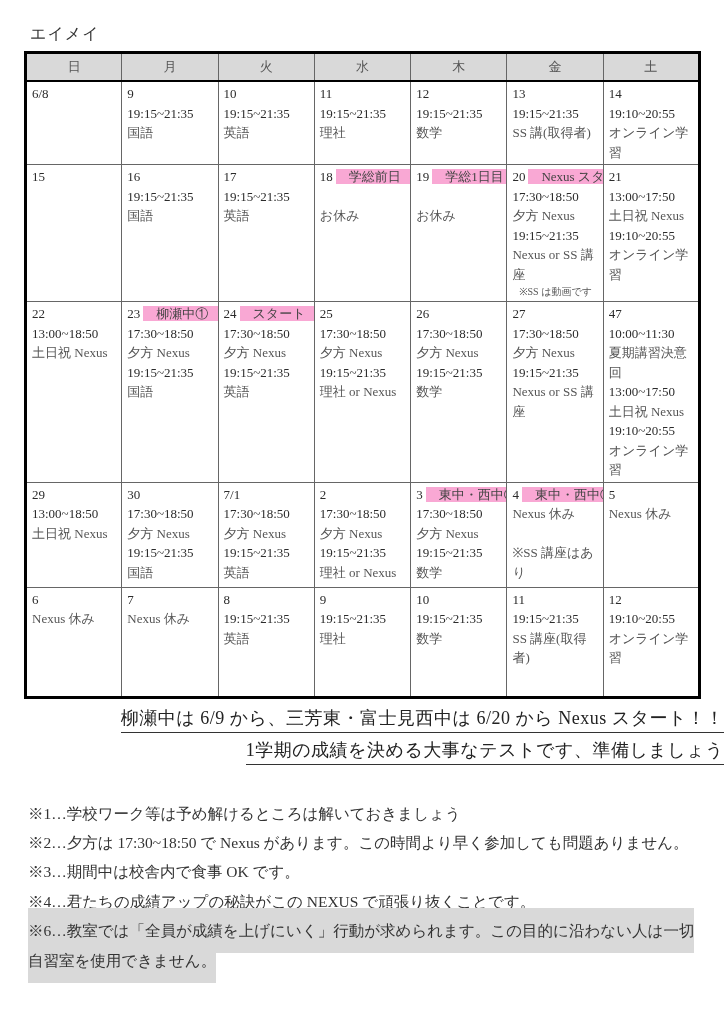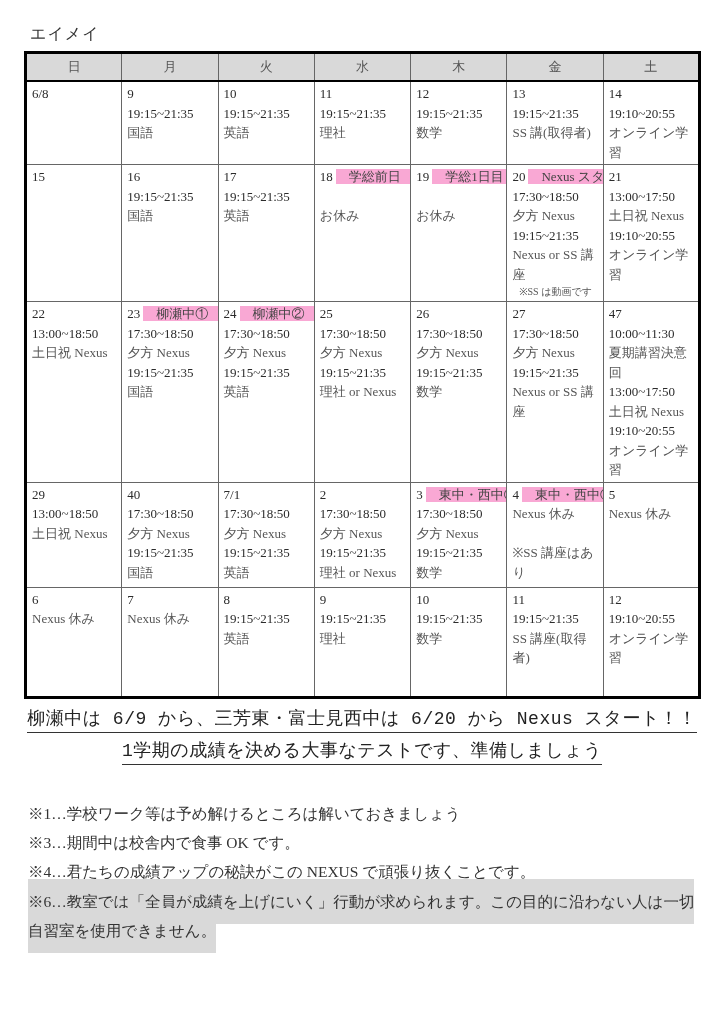--- a/index.html
+++ b/index.html
@@ -31,21 +31,21 @@
   tbody tr:nth-child(4){height:105px;}
   tbody tr:nth-child(5){height:110px;}
   .dateline{white-space:nowrap;}
   .date{color:#2b2b2b;}
   .tag{background:#f9a8d4;color:#444;margin-left:3px;padding:0 13px;}
   .ln.time{color:#2b2b2b;font-family:Liberation Serif, serif;}
   .ln.subj{color:#555;}
   .ln.gap{height:1.5em;}
   .ln.mini{font-size:10px;color:#555;text-align:center;}
   
-  .announce{margin-top:7px;text-align:center;font-family:Liberation Mono, monospace;}
+  .announce{margin-top:7px;text-align:right;}
   .announce-line{margin-bottom:5px;}
   .announce-line span{
     display:inline-block;font-size:18px;color:#222;
     border-bottom:1.5px solid #333;padding-bottom:2px;letter-spacing:.5px;
   }
   
   .notes{margin:34px 20px 0 28px;font-size:15.5px;color:#333;}
   .note{line-height:1.9;}
   .note .hl{background:#d9d9d9;line-height:1.9;padding:14px 0;
     -webkit-box-decoration-break:clone;box-decoration-break:clone;}
@@ -154,21 +154,21 @@
             <div class="ln subj">土日祝 Nexus</div>
           </td>
           <td>
             <div class="dateline"><span class="date">23</span><span class="tag">柳瀬中①</span></div>
             <div class="ln time">17:30~18:50</div>
             <div class="ln subj">夕方 Nexus</div>
             <div class="ln time">19:15~21:35</div>
             <div class="ln subj">国語</div>
           </td>
           <td>
-            <div class="dateline"><span class="date">24</span><span class="tag">柳瀬中②</span></div>
+            <div class="dateline"><span class="date">24</span><span class="tag">スタート</span></div>
             <div class="ln time">17:30~18:50</div>
             <div class="ln subj">夕方 Nexus</div>
             <div class="ln time">19:15~21:35</div>
             <div class="ln subj">英語</div>
           </td>
           <td>
             <div class="dateline"><span class="date">25</span></div>
             <div class="ln time">17:30~18:50</div>
             <div class="ln subj">夕方 Nexus</div>
             <div class="ln time">19:15~21:35</div>
@@ -198,21 +198,21 @@
             <div class="ln subj">オンライン学習</div>
           </td>
         </tr>
         <tr>
           <td>
             <div class="dateline"><span class="date">29</span></div>
             <div class="ln time">13:00~18:50</div>
             <div class="ln subj">土日祝 Nexus</div>
           </td>
           <td>
-            <div class="dateline"><span class="date">40</span></div>
+            <div class="dateline"><span class="date">30</span></div>
             <div class="ln time">17:30~18:50</div>
             <div class="ln subj">夕方 Nexus</div>
             <div class="ln time">19:15~21:35</div>
             <div class="ln subj">国語</div>
           </td>
           <td>
             <div class="dateline"><span class="date">7/1</span></div>
             <div class="ln time">17:30~18:50</div>
             <div class="ln subj">夕方 Nexus</div>
             <div class="ln time">19:15~21:35</div>
@@ -281,18 +281,19 @@
       </tbody>
   </table>
 
   <div class="announce" id="announce">
       <div class="announce-line"><span>柳瀬中は 6/9 から、三芳東・富士見西中は 6/20 から Nexus スタート！！</span></div>
       <div class="announce-line"><span>1学期の成績を決める大事なテストです、準備しましょう</span></div>
     </div>
 
   <div class="notes" id="notes">
       <div class="note"><span>※1…学校ワーク等は予め解けるところは解いておきましょう</span></div>
+      <div class="note"><span>※2…夕方は 17:30~18:50 で Nexus があります。この時間より早く参加しても問題ありません。</span></div>
       <div class="note"><span>※3…期間中は校舎内で食事 OK です。</span></div>
       <div class="note"><span>※4…君たちの成績アップの秘訣がこの NEXUS で頑張り抜くことです。</span></div>
       <div class="note"><span class="hl">※6…教室では「全員が成績を上げにいく」行動が求められます。この目的に沿わない人は一切自習室を使用できません。</span></div>
     </div>
 
 </div>
 
 </body></html>

